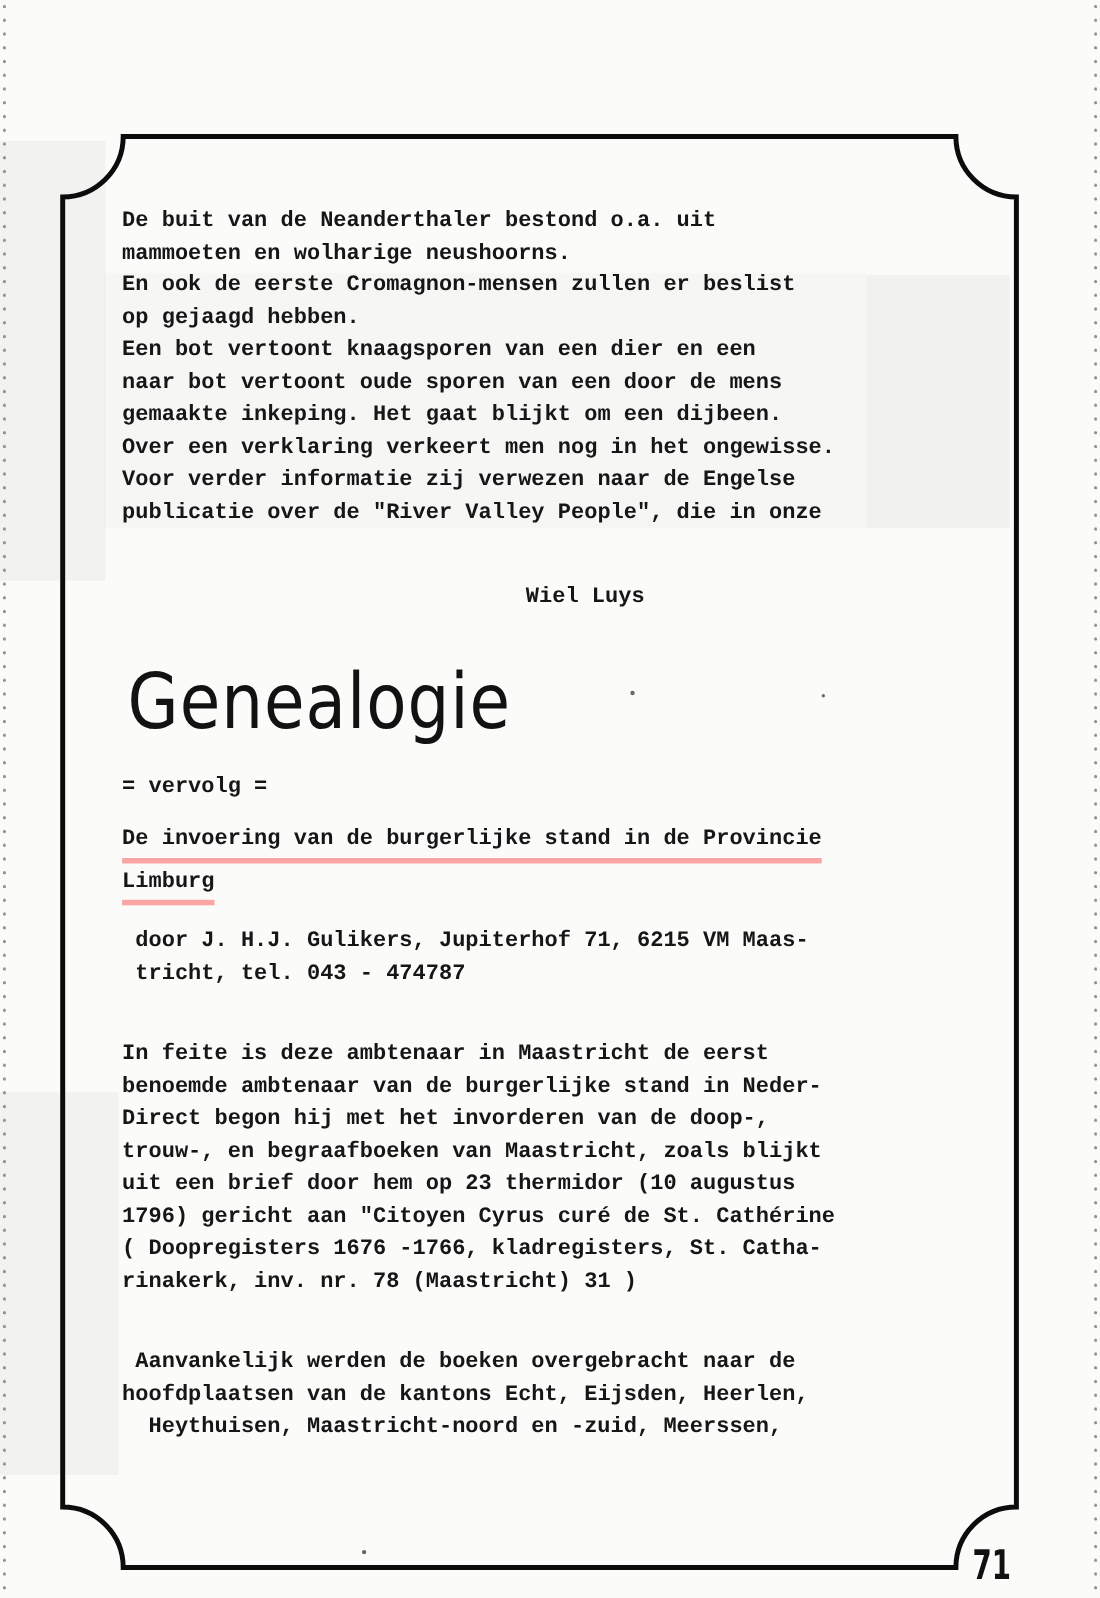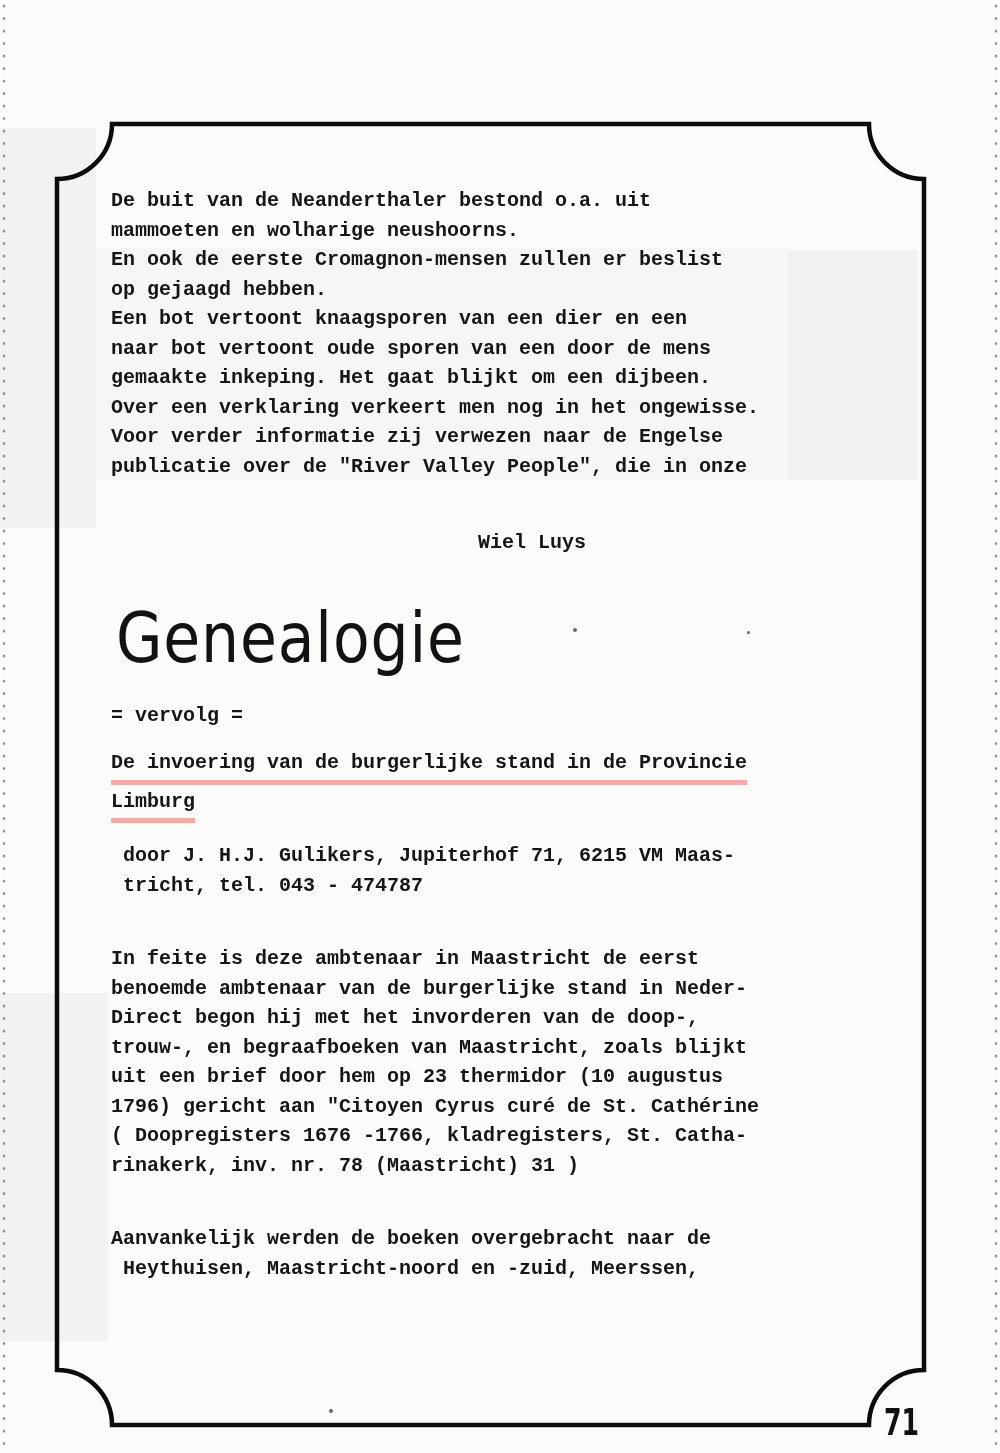--- a/index.html
+++ b/index.html
@@ -114,20 +114,21 @@
       <div class="tline">Direct begon hij met het invorderen van de doop-,</div>
       <div class="tline">trouw-, en begraafboeken van Maastricht, zoals blijkt</div>
       <div class="tline">uit een brief door hem op 23 thermidor (10 augustus</div>
       <div class="tline">1796) gericht aan "Citoyen Cyrus curé de St. Cathérine</div>
       <div class="tline">( Doopregisters 1676 -1766, kladregisters, St. Catha-</div>
       <div class="tline">rinakerk, inv. nr. 78 (Maastricht) 31 )</div>
     </div>
 
   <div class="abs mono" style="left:111px;top:1224px;text-align:center;">
       <div class="tline">Aanvankelijk werden de boeken overgebracht naar de</div>
+      <div class="tline">hoofdplaatsen van de kantons Echt, Eijsden, Heerlen,</div>
       <div class="tline">Heythuisen, Maastricht-noord en -zuid, Meerssen,</div>
     </div>
 
   <div class="abs pagenum" style="left:884px;top:1404px;">71</div>
 
   <div class="speck" style="left:573px;top:628px;width:4px;height:4px;"></div>
   <div class="speck" style="left:747px;top:631px;width:3px;height:3px;"></div>
   <div class="speck" style="left:329px;top:1409px;width:4px;height:4px;"></div>
 
 </div>

